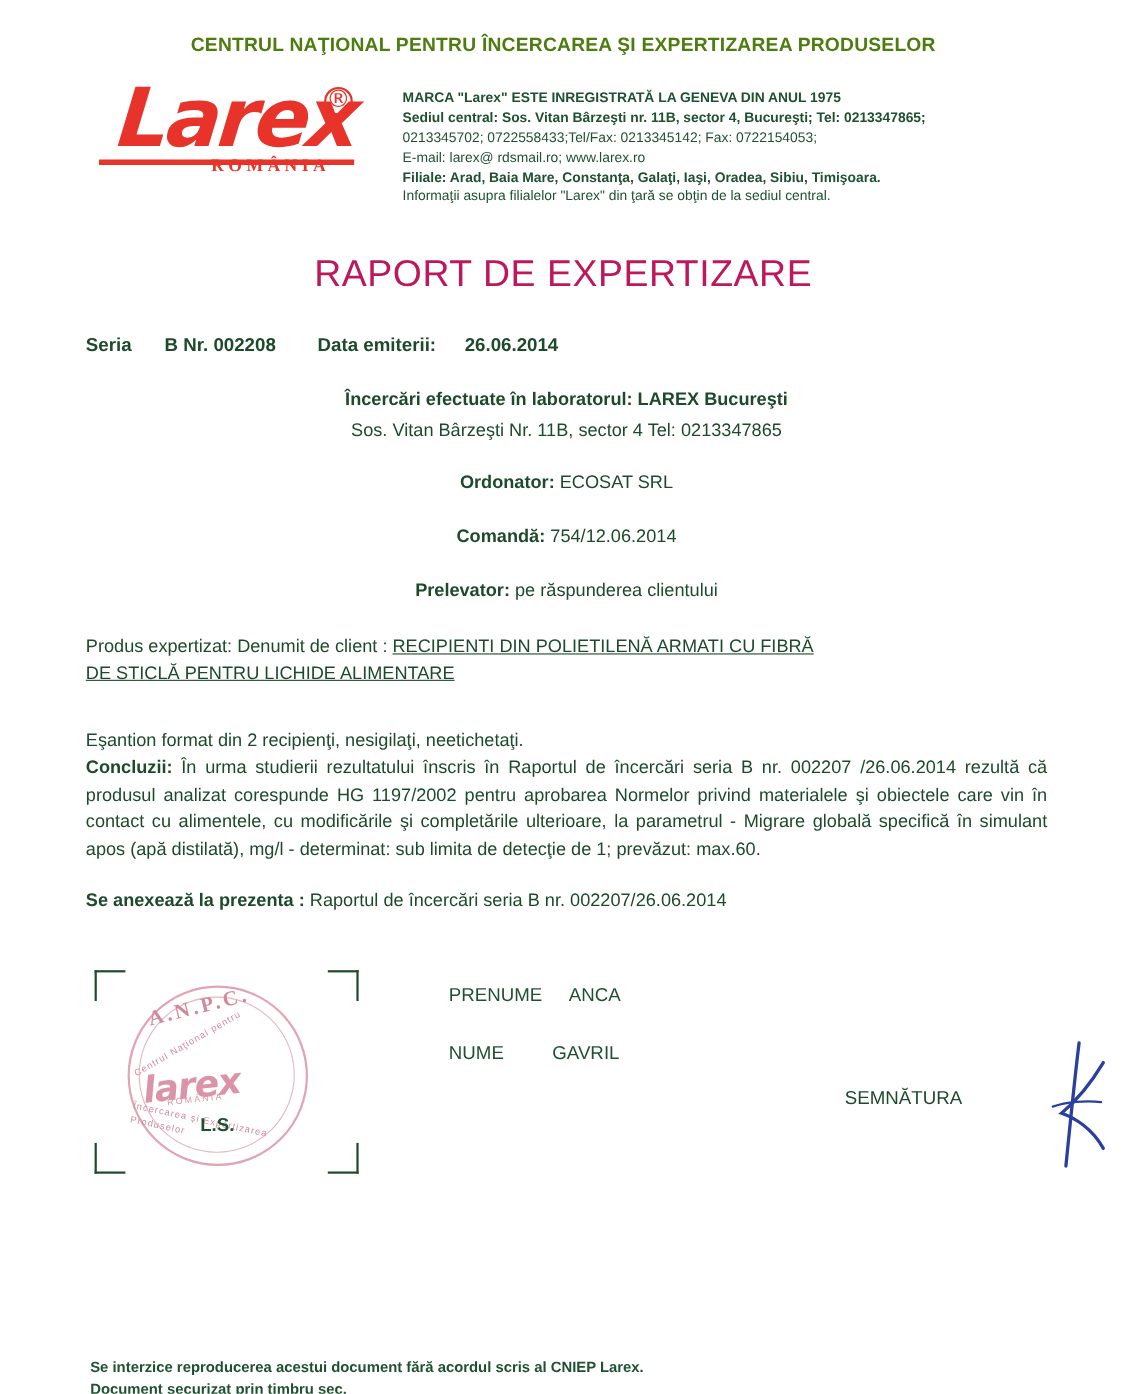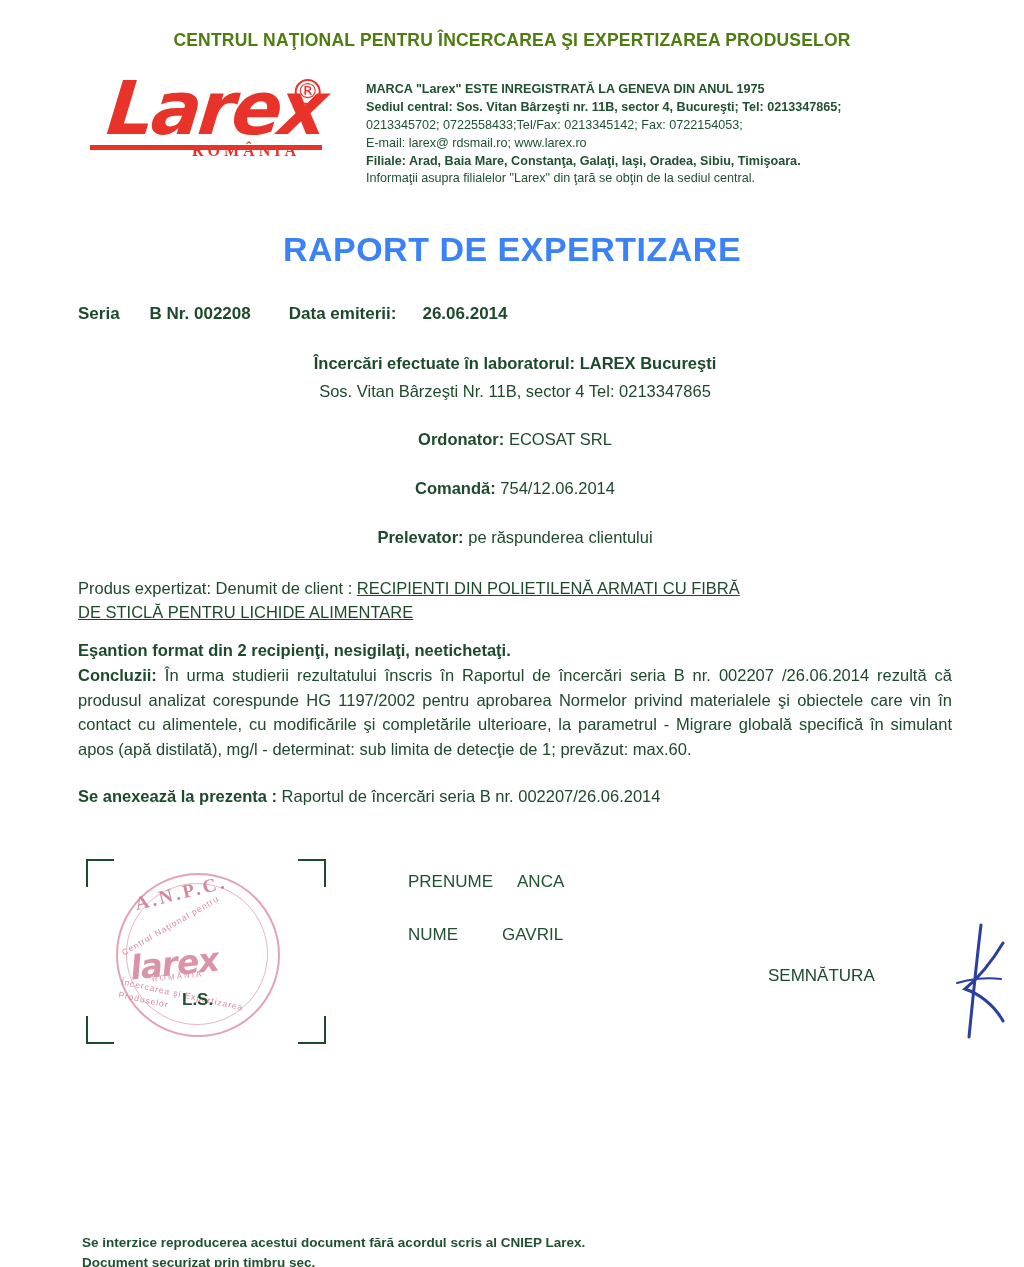--- a/index.html
+++ b/index.html
@@ -94,23 +94,23 @@
     line-height: 1.42;
     color: #1f5130;
     padding-top: 8px;
   }
   .addr .b { font-weight: bold; }
 
   
   .doc-title {
     text-align: center;
     font-size: 34px;
-    font-weight: bold;
+    font-weight: normal;
     letter-spacing: 0.5px;
-    color: #3b82f6;
+    color: #be185d;
     margin-top: 42px;
   }
 
   
   .body {
     padding: 0 72px 0 78px;
     font-size: 16.5px;
     line-height: 1.5;
   }
   .row-serie {
@@ -123,21 +123,21 @@
   .row-serie .sp3 { display:inline-block; width: 26px; }
 
   .field { margin-top: 24px; text-align: center; }
   .field .lbl { font-weight: bold; }
   .field .val { font-weight: normal; }
   .lab-line2 { margin-top: 3px; font-weight: normal; }
 
   .prod-line { margin-top: 26px; }
   .prod-u { text-decoration: underline; }
 
-  .esantion { margin-top: 13px; font-weight: bold; }
+  .esantion { margin-top: 36px; font-weight: normal; }
 
   .concluzii { text-align: justify; }
   .concluzii .lbl { font-weight: bold; }
   .anexa { margin-top: 22px; }
   .anexa .lbl { font-weight: bold; }
 
   
   .sig-area {
     position: relative;
     margin-top: 46px;

